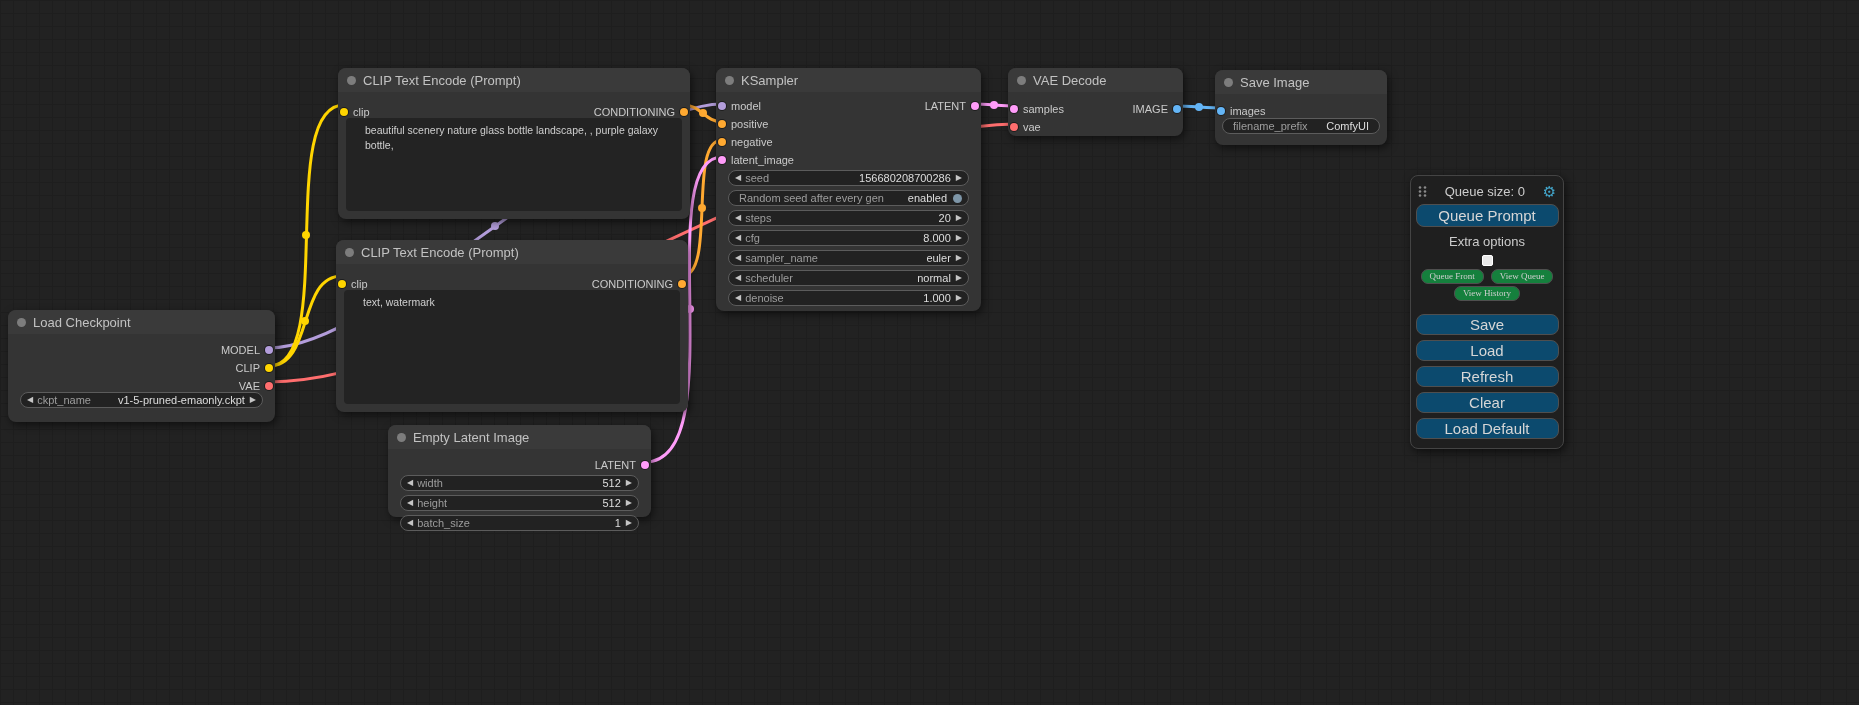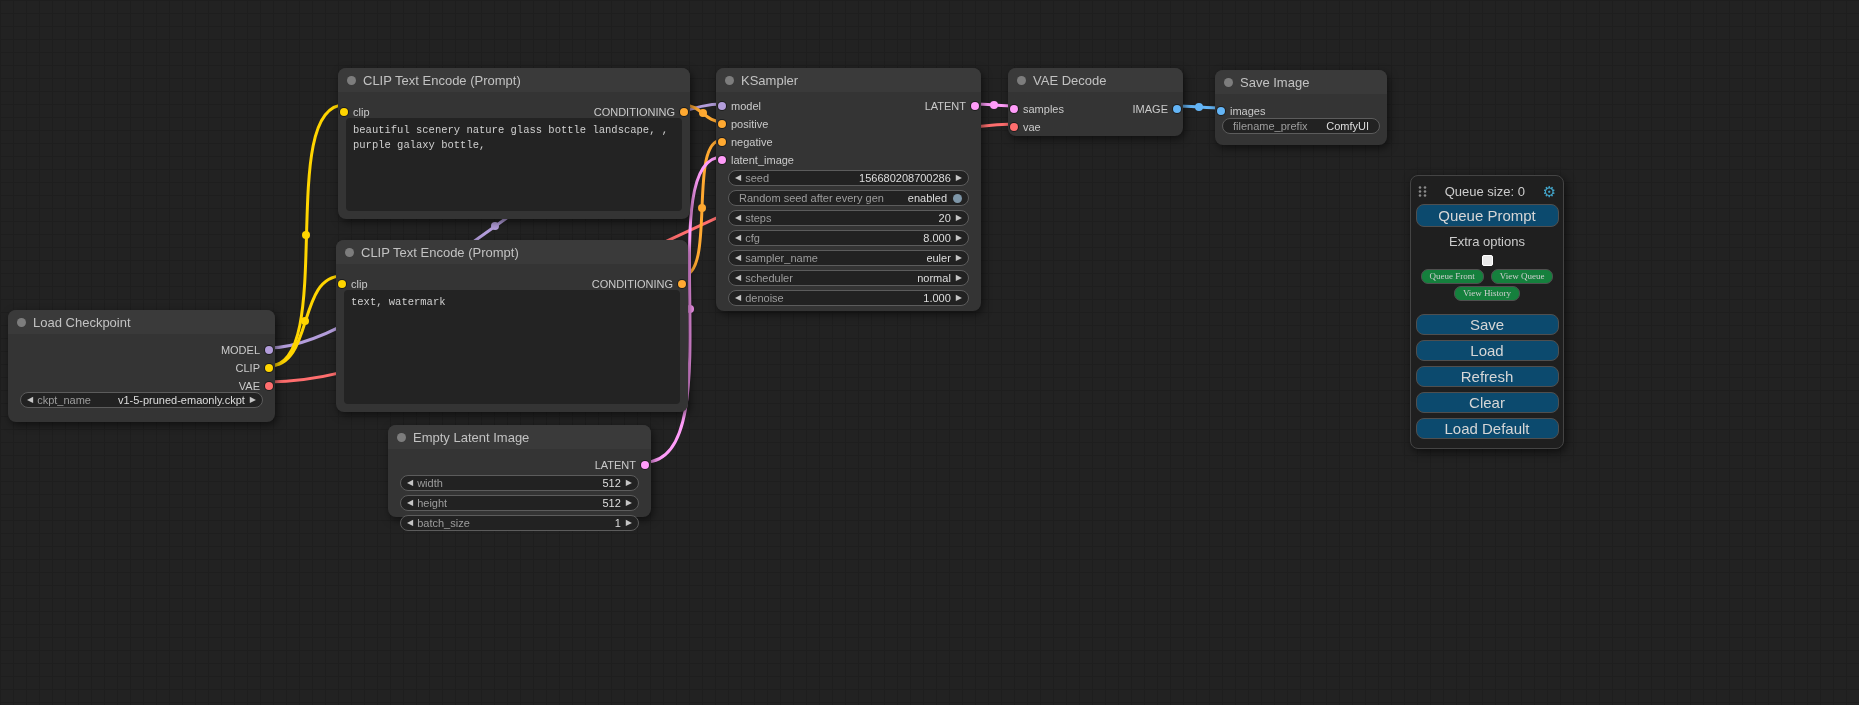--- a/index.html
+++ b/index.html
@@ -39,22 +39,22 @@
     height:16px;margin:4px 12px 0;background:#222222;border:1px solid #5c5c5c;border-radius:9px;
     display:flex;align-items:center;padding:0 6px;box-sizing:border-box;
   }
   .warrow{color:#c5c5c5;font-size:8px;line-height:1;}
   .wname{color:#9d9d9d;margin:0 4px;white-space:nowrap;}
   .wvalue{color:#dedede;margin-left:auto;margin-right:5px;white-space:nowrap;}
   .widget.noarrow .wvalue{margin-right:4px;}
   .knob{width:9px;height:9px;border-radius:50%;background:#7e96a8;margin-left:2px;flex:0 0 auto;}
   .node-textarea{
     position:absolute;left:8px;right:8px;bottom:8px;background:#232323;border-radius:4px;
-    color:#cfcfcf;font-family:Liberation Mono, monospace;font-size:10.5px;line-height:1.45;
-    padding:5px 7px;white-space:pre-wrap;box-sizing:border-box;overflow:hidden;
+    color:#cfcfcf;font-family:Liberation Sans, sans-serif;font-size:10.5px;line-height:1.45;
+    padding:5px 19px;white-space:pre-wrap;box-sizing:border-box;overflow:hidden;
   }
   .save-node .widget{margin:1px 7px 0;}
   
   .queue-panel{
     position:absolute;left:1410px;top:175px;width:154px;z-index:10;
     background:#1f1f1f;border:1px solid #444444;border-radius:8px;
     box-shadow:2px 3px 10px rgba(0,0,0,.6);padding:5px 0 9px;box-sizing:border-box;
   }
   .qp-header{display:flex;align-items:center;padding:0 7px;height:20px;}
   .qp-size{flex:1;text-align:center;color:#cccccc;font-size:13px;}

